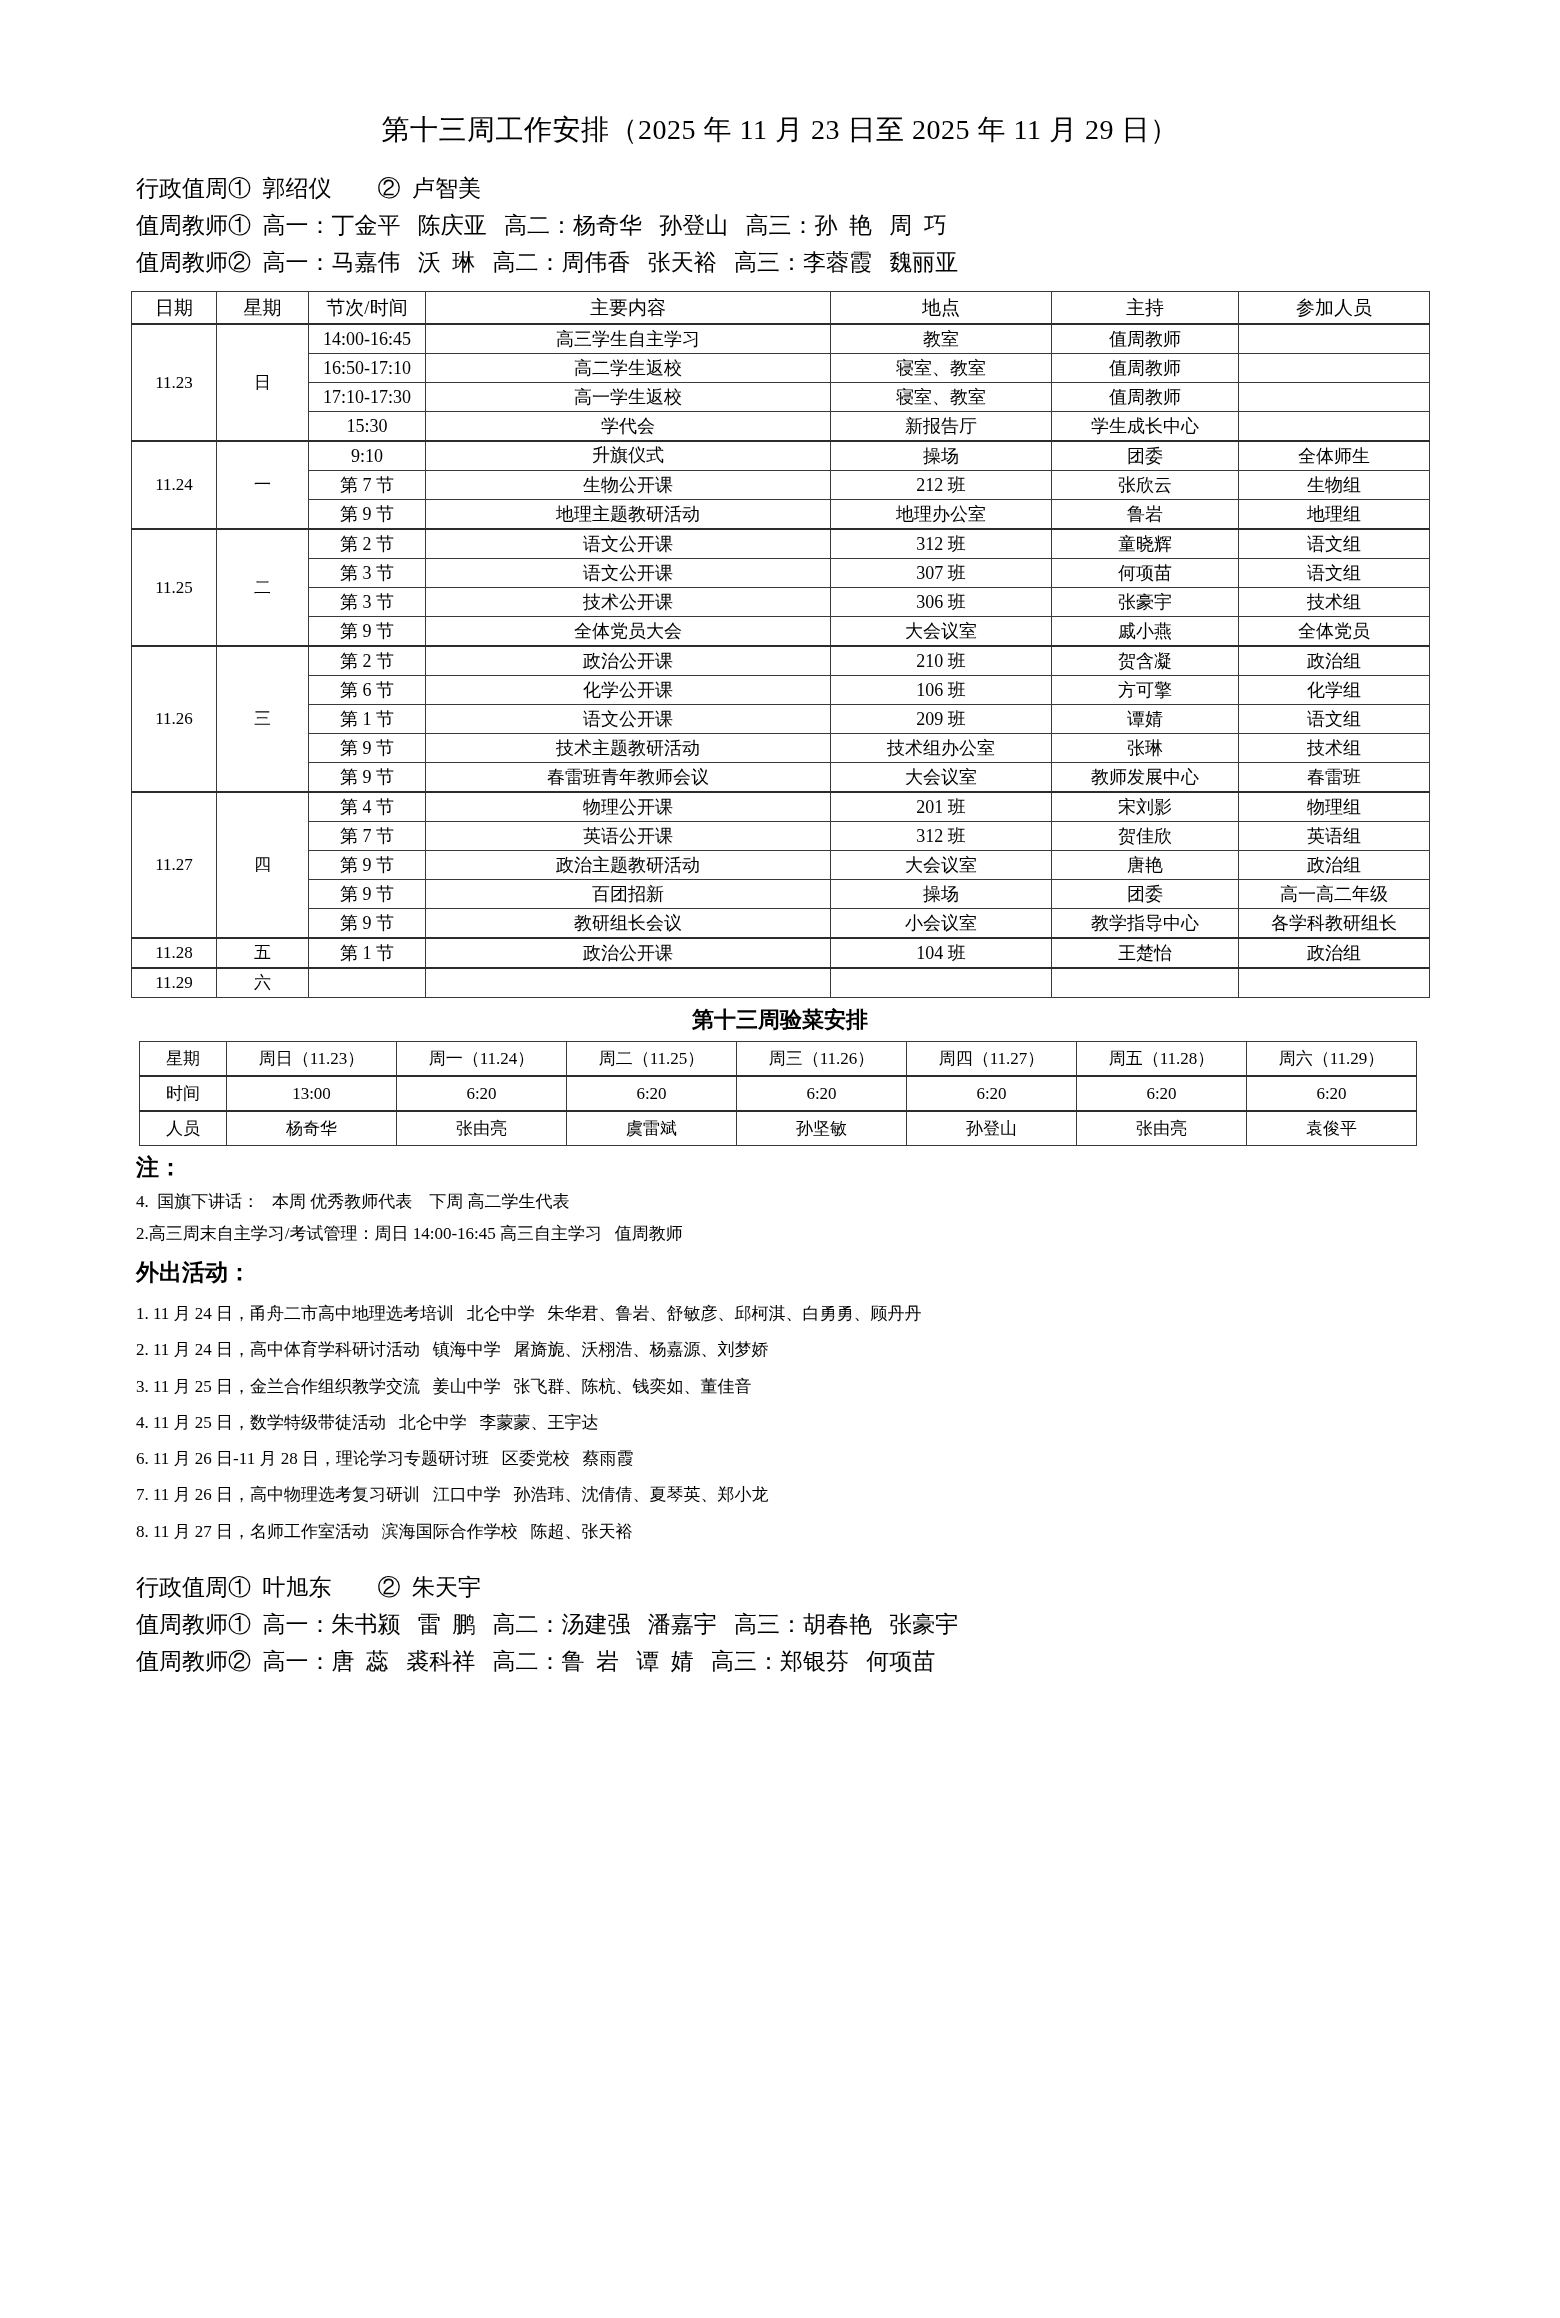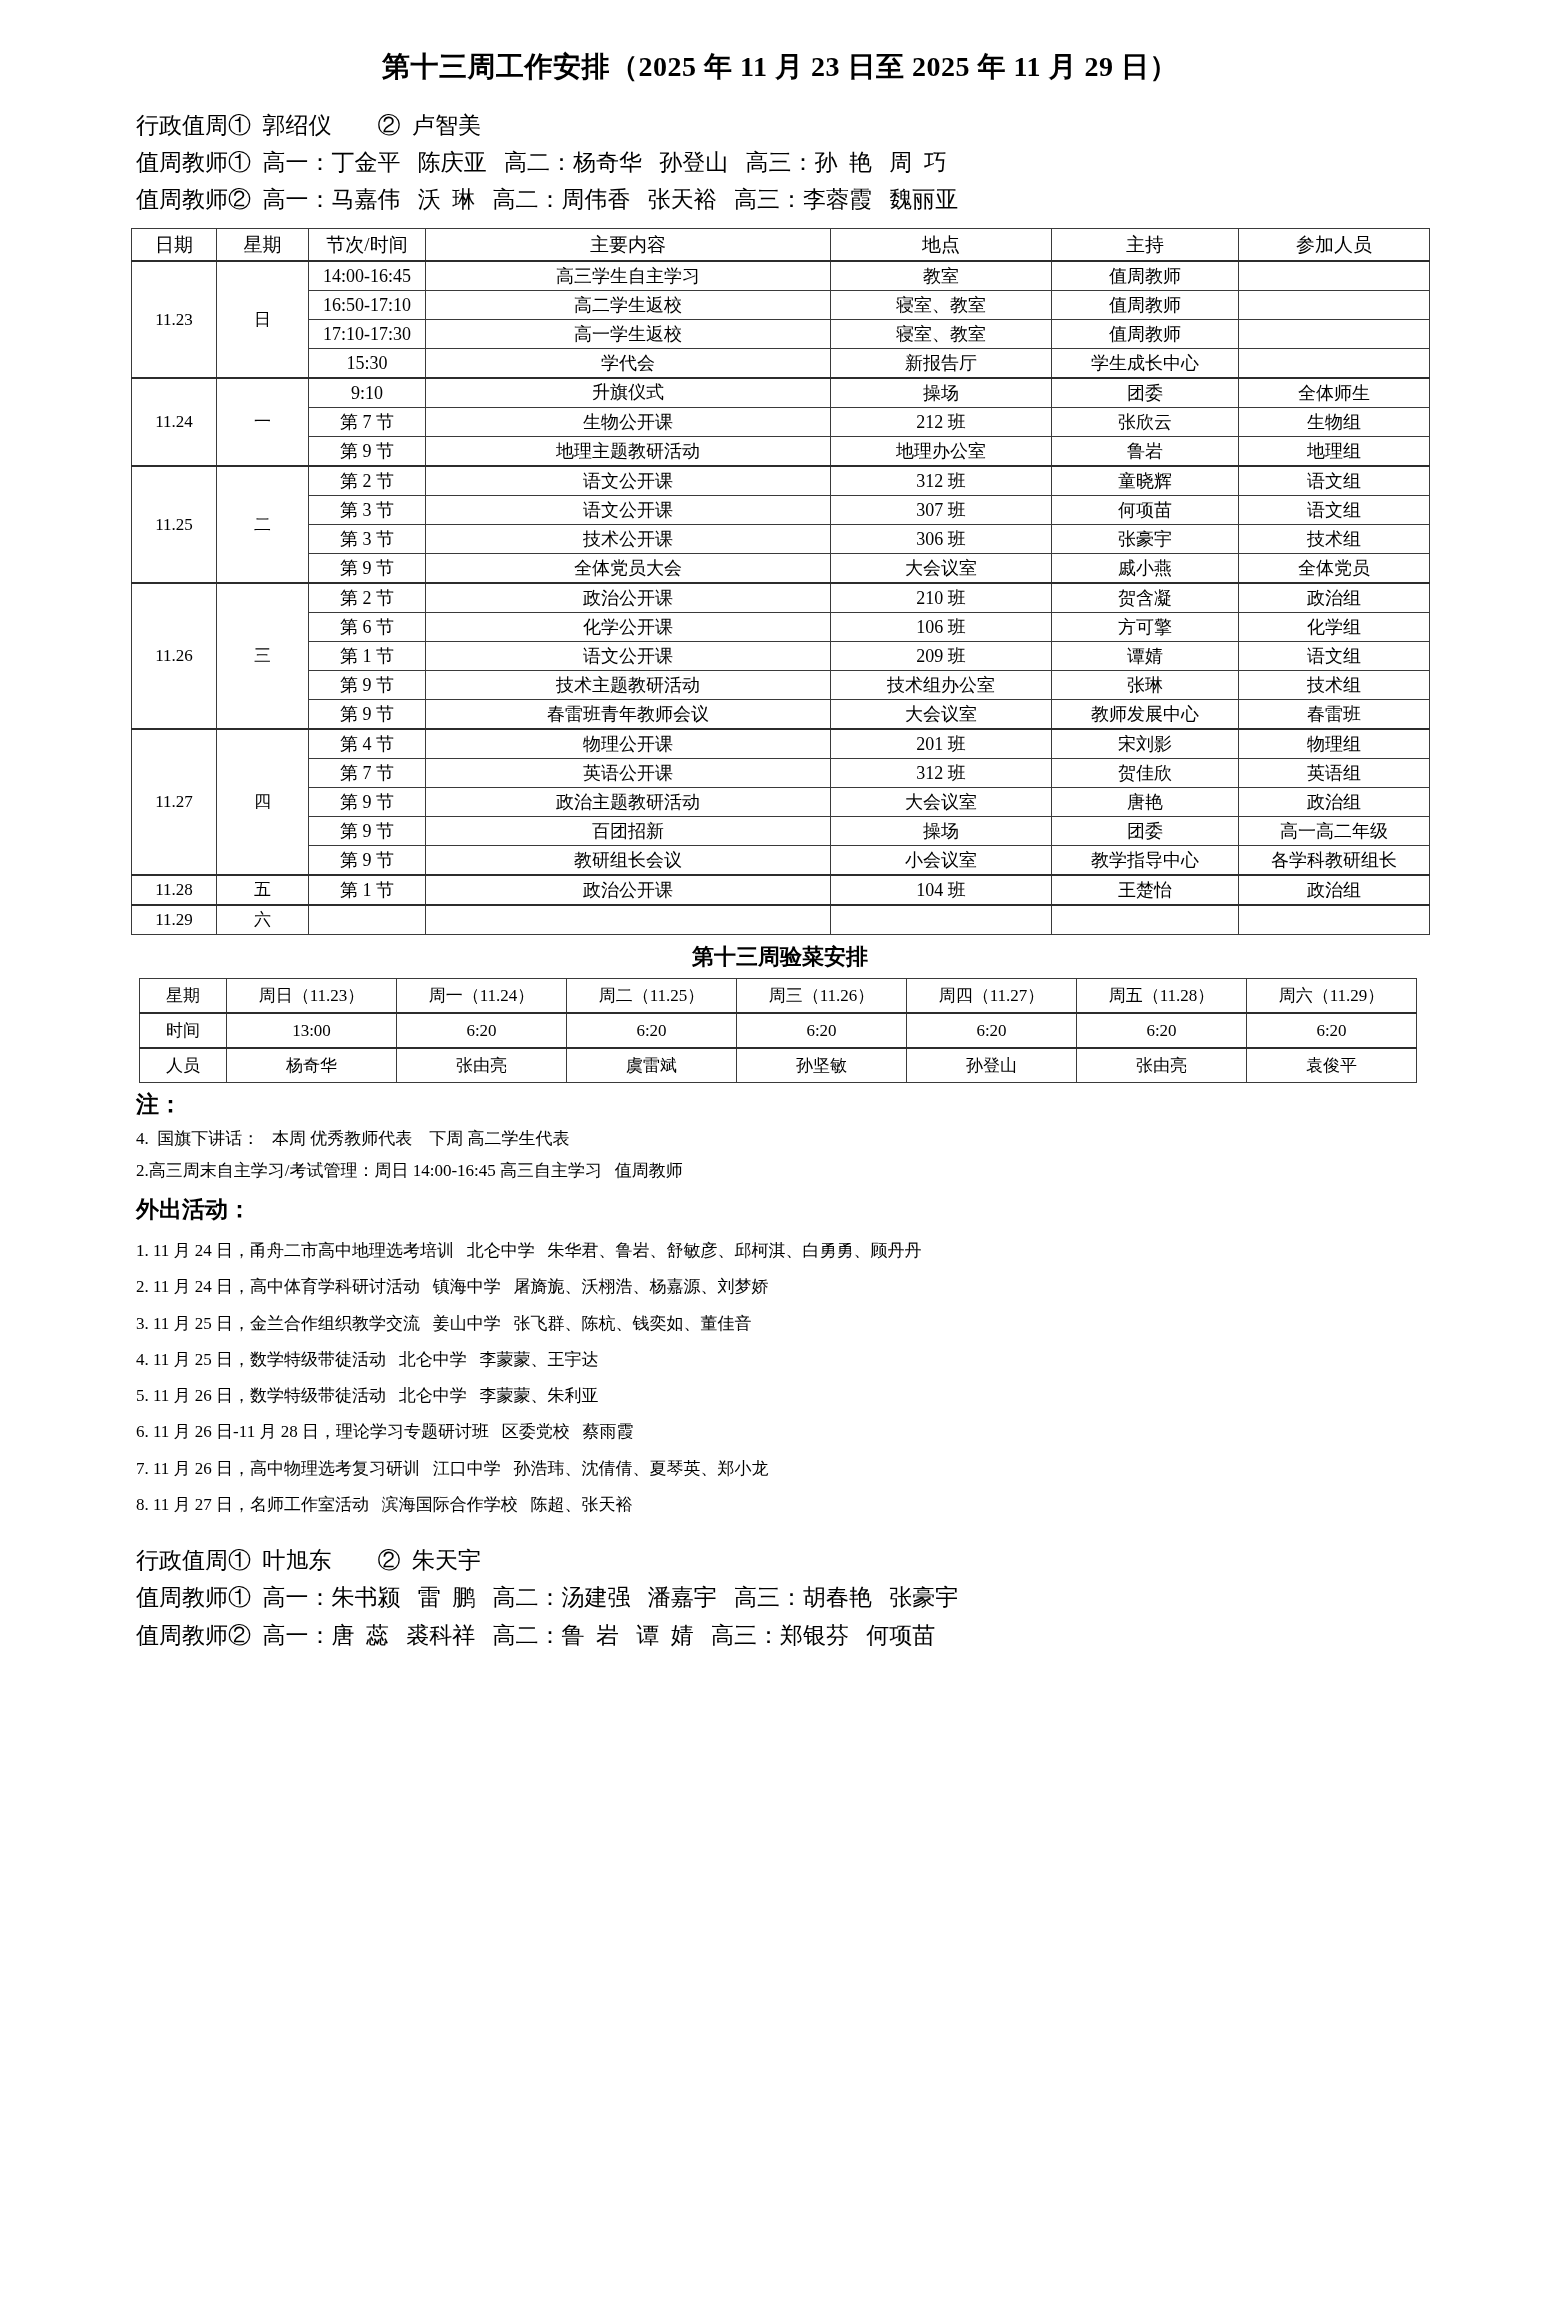--- a/index.html
+++ b/index.html
@@ -21,24 +21,24 @@
     height: 2319px;
     box-sizing: border-box;
     padding: 0;
     overflow: hidden;
   }
 
   
   .doc-title {
     text-align: center;
     font-size: 28px;
-    font-weight: bold;
+    font-weight: normal;
     letter-spacing: 0.5px;
-    margin: 0;
-    padding-top: 52px;
+    margin: 12px;
+    padding-top: 103px;
     line-height: 1.1;
   }
 
   
   .duty-block {
     margin-top: 24px;
     padding-left: 136px;
     font-size: 23px;
     line-height: 1.62;
     font-weight: normal;
@@ -444,21 +444,20 @@
       </div>
   </div>
 
   <div class="section-head">外出活动：</div>
 
   <div class="trips" id="trips-list">
       <div class="trip-item">1. 11 月 24 日，甬舟二市高中地理选考培训   北仑中学   朱华君、鲁岩、舒敏彦、邱柯淇、白勇勇、顾丹丹</div>
       <div class="trip-item">2. 11 月 24 日，高中体育学科研讨活动   镇海中学   屠旖旎、沃栩浩、杨嘉源、刘梦娇</div>
       <div class="trip-item">3. 11 月 25 日，金兰合作组织教学交流   姜山中学   张飞群、陈杭、钱奕如、董佳音</div>
       <div class="trip-item">4. 11 月 25 日，数学特级带徒活动   北仑中学   李蒙蒙、王宇达</div>
-      <div class="trip-item">5. 11 月 26 日，数学特级带徒活动   北仑中学   李蒙蒙、朱利亚</div>
       <div class="trip-item">6. 11 月 26 日-11 月 28 日，理论学习专题研讨班   区委党校   蔡雨霞</div>
       <div class="trip-item">7. 11 月 26 日，高中物理选考复习研训   江口中学   孙浩玮、沈倩倩、夏琴英、郑小龙</div>
       <div class="trip-item">8. 11 月 27 日，名师工作室活动   滨海国际合作学校   陈超、张天裕</div>
     </div>
 
   <div class="preview">
     <div class="preview-line">行政值周①  叶旭东        ②  朱天宇</div>
     <div class="preview-line">值周教师①  高一：朱书颍   雷  鹏   高二：汤建强   潘嘉宇   高三：胡春艳   张豪宇</div>
     <div class="preview-line">值周教师②  高一：唐  蕊   裘科祥   高二：鲁  岩   谭  婧   高三：郑银芬   何项苗</div>
   </div>

